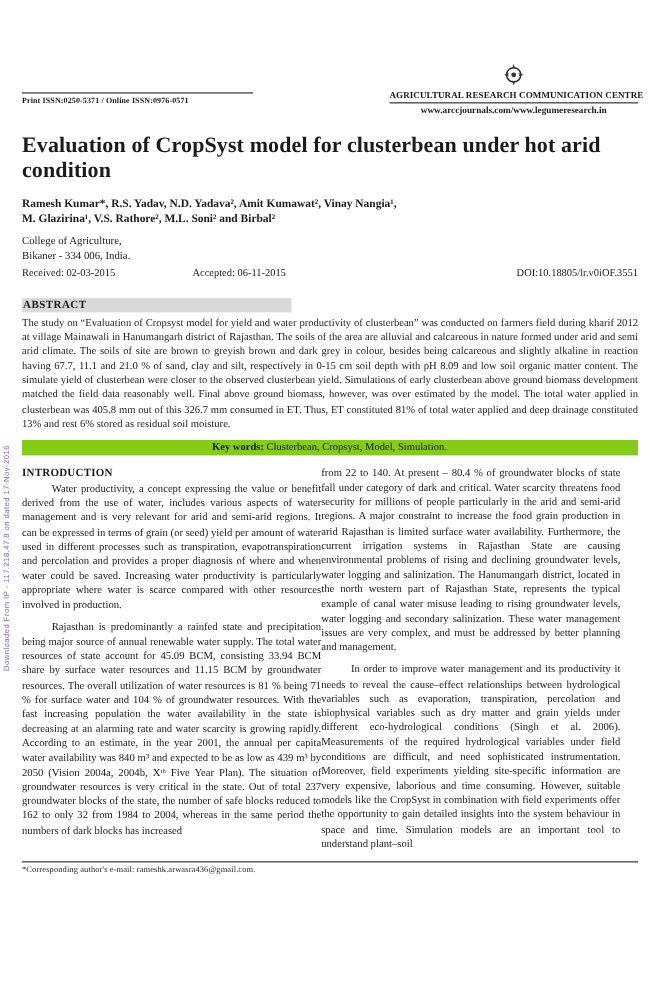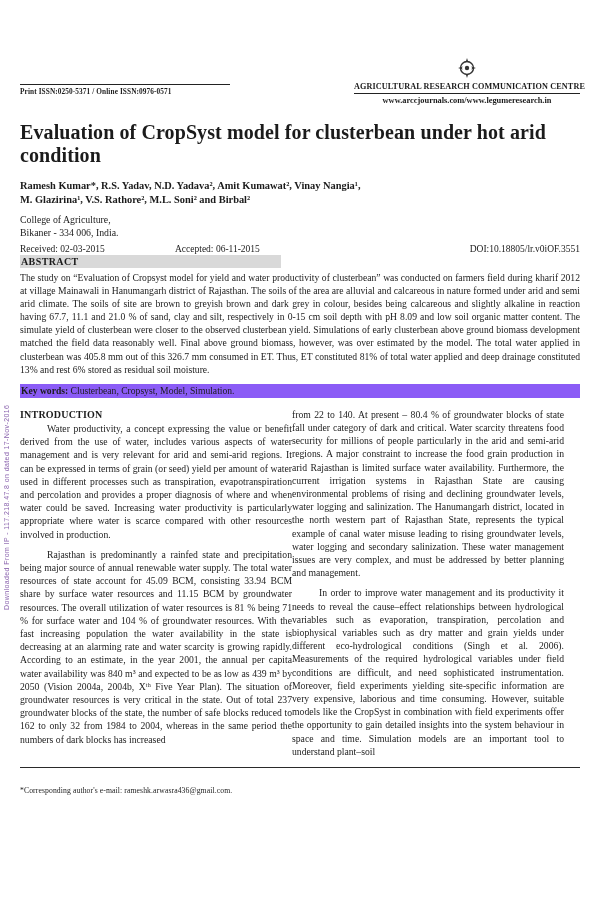--- a/index.html
+++ b/index.html
@@ -25,39 +25,39 @@
   .website{font-size:8.4px;font-weight:bold;}
   
   .title{font-size:20px;font-weight:bold;margin:16px 0 12px 0;letter-spacing:.1px;}
   .authors{font-size:10.4px;font-weight:bold;line-height:13.5px;}
   .affil{font-size:9.8px;line-height:13px;margin-top:7px;}
   .dates-row{display:flex;font-size:9.5px;margin-top:5px;}
   .dates-row .received{width:155px;}
   .dates-row .doi{margin-left:auto;}
   
   .abstract-bar{
-    margin-top:1px;background:#d9d9d9;width:243px;
-    font-size:10px;font-weight:bold;padding:1px 17px 1px 1px;letter-spacing:.4px;
+    margin-top:17px;background:#d9d9d9;width:243px;
+    font-size:10px;font-weight:bold;padding:1px 1px 1px 1px;letter-spacing:.4px;
   }
   .abstract-text{
     font-size:9.65px;line-height:13.1px;text-align:justify;margin:3px 0 0 0;
   }
   .keywords-bar{
-    margin-top:8px;background:#8b5cf6;font-size:9.6px;padding:1.5px 2px 1.5px 1px;
+    margin-top:8px;background:#84cc16;font-size:9.6px;padding:1.5px 2px 1.5px 1px;text-align:center;
   }
   .kw-label{font-weight:bold;}
   
   .columns{display:flex;gap:0;margin-top:10px;}
   .col{width:272px;font-size:9.7px;line-height:13.2px;text-align:justify;}
   .section-heading{font-weight:bold;font-size:10px;margin-bottom:1px;letter-spacing:.2px;}
   .col p{margin:0 0 7px 0;}
   .col p.indent{text-indent:27px;}
   
   .footnote-rule{border-top:1.6px solid #2a2a2a;margin-top:2px;}
-  .footnote{font-size:7.7px;line-height:10.5px;margin-top:18px;letter-spacing:.1px;}
+  .footnote{font-size:7.7px;line-height:10.5px;margin-top:2px;letter-spacing:.1px;}
   
   .watermark{
     position:absolute;left:3px;top:368px;height:242px;width:12px;
     writing-mode:vertical-rl;transform:rotate(180deg);
     font-family:"Liberation Sans","DejaVu Sans",sans-serif;
     font-size:7px;color:#8a63ae;letter-spacing:.4px;white-space:nowrap;
   }
 </style>
 </head>
 <body>

